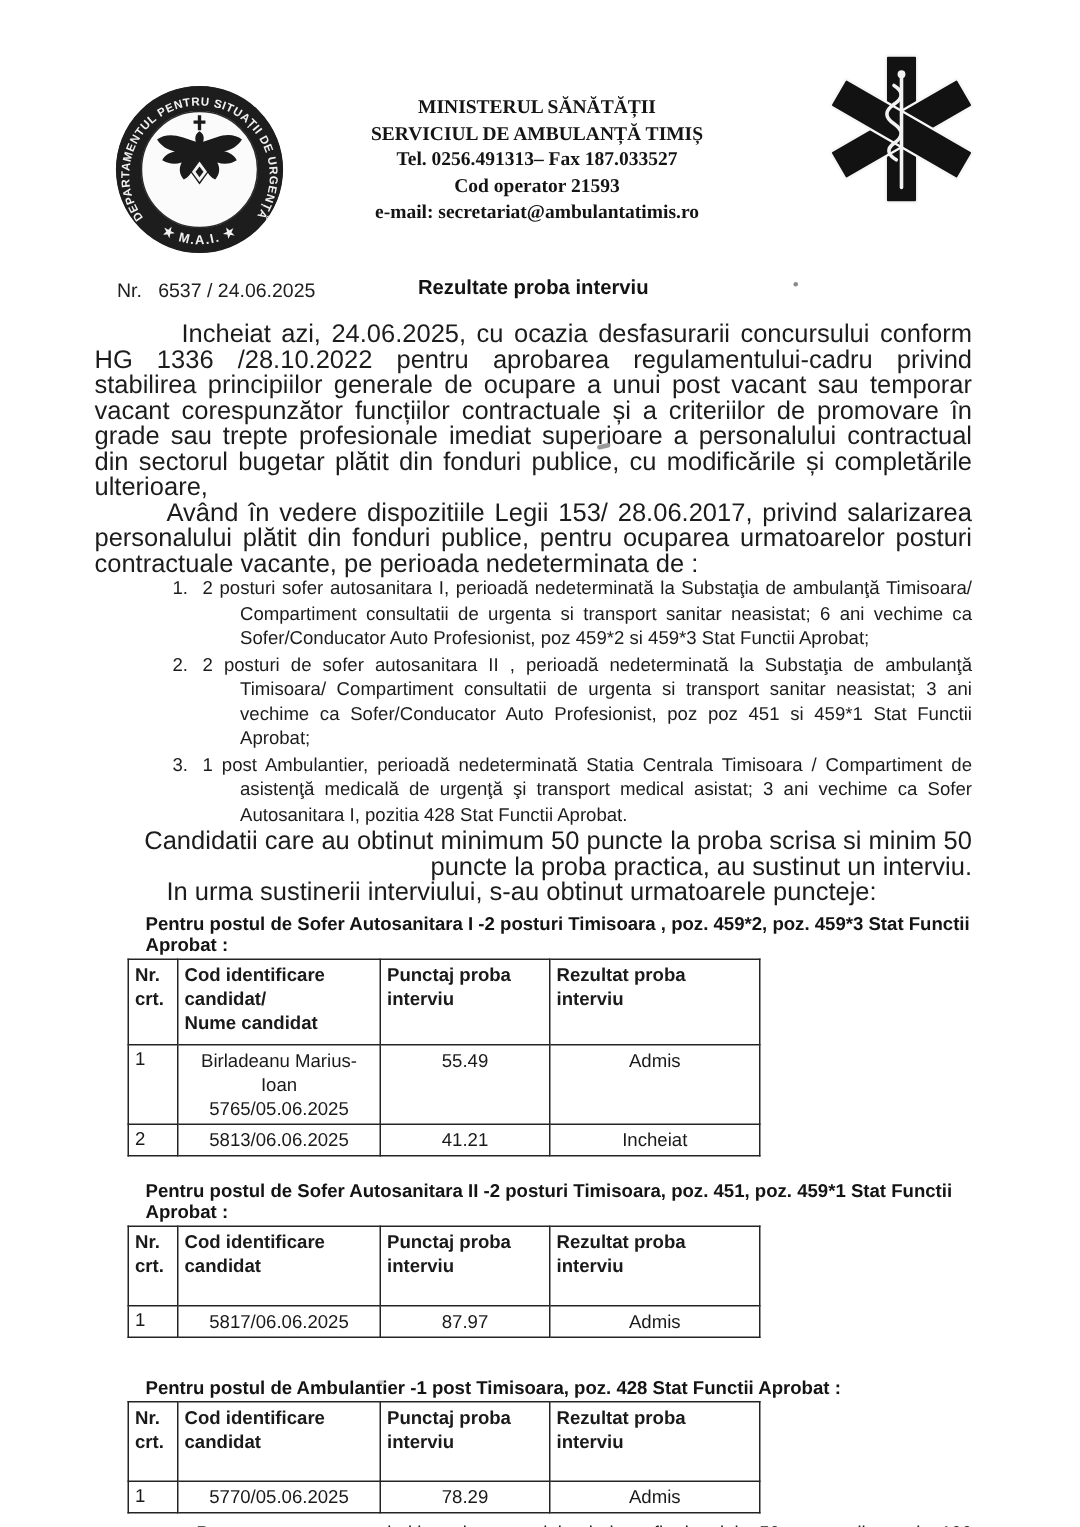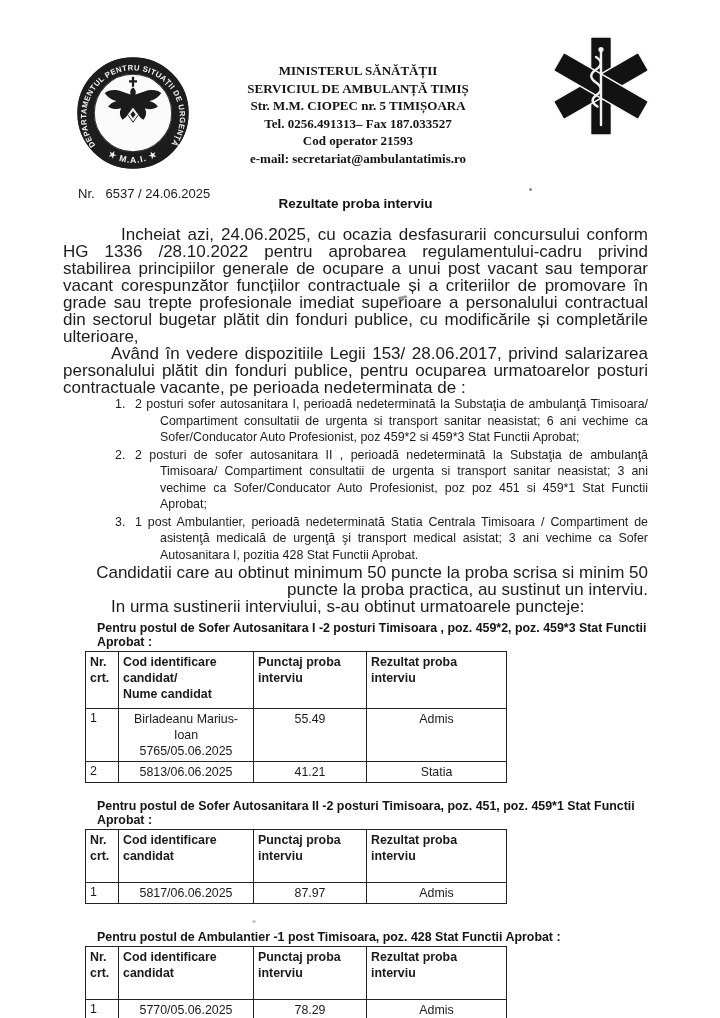--- a/index.html
+++ b/index.html
@@ -8,21 +8,21 @@
   
   .letterhead{position:absolute;left:0;top:0;width:720px;height:183px;}
   .seal{position:absolute;left:76px;top:56px;width:114px;height:114px;}
   .star{position:absolute;left:549px;top:33px;width:104px;height:106px;}
   .org-block{position:absolute;left:185px;top:62px;width:346px;text-align:center;
              font-family:"Liberation Serif",serif;font-weight:bold;font-size:13px;line-height:17.5px;
              color:#141414;}
   .reg-number{position:absolute;left:78px;top:186px;font-size:13px;white-space:pre;color:#202020;}
   
   .content{position:absolute;left:63px;top:184px;width:585px;}
-  .doc-title{text-align:center;font-weight:bold;font-size:13.5px;margin:12px 0 15px 0;color:#131313;}
+  .doc-title{text-align:center;font-weight:bold;font-size:13.5px;margin:0 0 15px 0;color:#131313;}
   .para{font-size:17px;line-height:17px;text-align:justify;margin:0;}
   .indent-58{text-indent:58px;}
   .indent-48{text-indent:48px;}
   .indent-30{text-indent:30px;text-align:right;}
   .list-item{font-size:12.4px;line-height:16.5px;text-align:justify;
              margin:0 0 1px 0;margin-left:97px;text-indent:-45px;}
   .li-num{display:inline-block;width:20px;text-indent:0;}
   
   .tbl-caption{font-weight:bold;font-size:12.4px;margin:4px 0 2px 34px;color:#141414;}
   .tbl-caption.gap1{margin-top:6px;}
@@ -79,21 +79,20 @@
         c1,2.9 2.9,5.4 5.9,6.8 c2.9,-3.4 3.4,-7.3 1.4,-11.2 c4.4,1.5 8.8,1 12.7,-1.5
         c-1.5,-2.9 -4.4,-4.9 -8.3,-5.8 c4.9,-1 8.8,-3.4 11.7,-7.8 c-3.9,-2.9 -9.8,-3.9 -16.6,-1.4
         l-8.8,2.9 c1,-2.9 0,-5.4 -2.4,-6.8 z"></path>
       <path d="M56,50 l5.5,7.5 -5.5,7.5 -5.5,-7.5 z" fill="#f4f4f4" stroke="#1b1b1b" stroke-width="0.9"></path>
       <path d="M56,54 l2.6,3.5 -2.6,3.5 -2.6,-3.5 z" fill="#1b1b1b"></path>
     </svg>
 
     <div class="org-block">
       <div>MINISTERUL SĂNĂTĂȚII</div>
       <div>SERVICIUL DE AMBULANȚĂ TIMIȘ</div>
-      <div>Str. M.M. CIOPEC nr. 5 TIMIȘOARA</div>
       <div>Tel. 0256.491313– Fax 187.033527</div>
       <div>Cod operator 21593</div>
       <div>e-mail: secretariat@ambulantatimis.ro</div>
     </div>
 
     <svg class="star" viewBox="0 0 104 104">
       <g fill="#121212" stroke="#f7f7f7" stroke-width="1.6">
         <rect x="41.5" y="3" width="21" height="98" rx="1.5"></rect>
         <rect x="41.5" y="3" width="21" height="98" rx="1.5" transform="rotate(60 52 52)"></rect>
         <rect x="41.5" y="3" width="21" height="98" rx="1.5" transform="rotate(120 52 52)"></rect>
@@ -151,21 +150,21 @@
         <td class="c-nr">1</td>
         <td class="c-center">Birladeanu Marius-Ioan
 5765/05.06.2025</td>
         <td class="c-center">55.49</td>
         <td class="c-center">Admis</td>
       </tr>
       <tr>
         <td class="c-nr">2</td>
         <td class="c-center">5813/06.06.2025</td>
         <td class="c-center">41.21</td>
-        <td class="c-center">Statia</td>
+        <td class="c-center">Incheiat</td>
       </tr>
     </tbody>
       </table>
 
     <div class="tbl-caption gap2">Pentru postul de Sofer Autosanitara II -2 posturi Timisoara, poz. 451, poz. 459*1 Stat Functii Aprobat :</div>
     <table class="results">
       <colgroup>
           <col class="w-nr">
           <col class="w-code">
           <col class="w-score">

